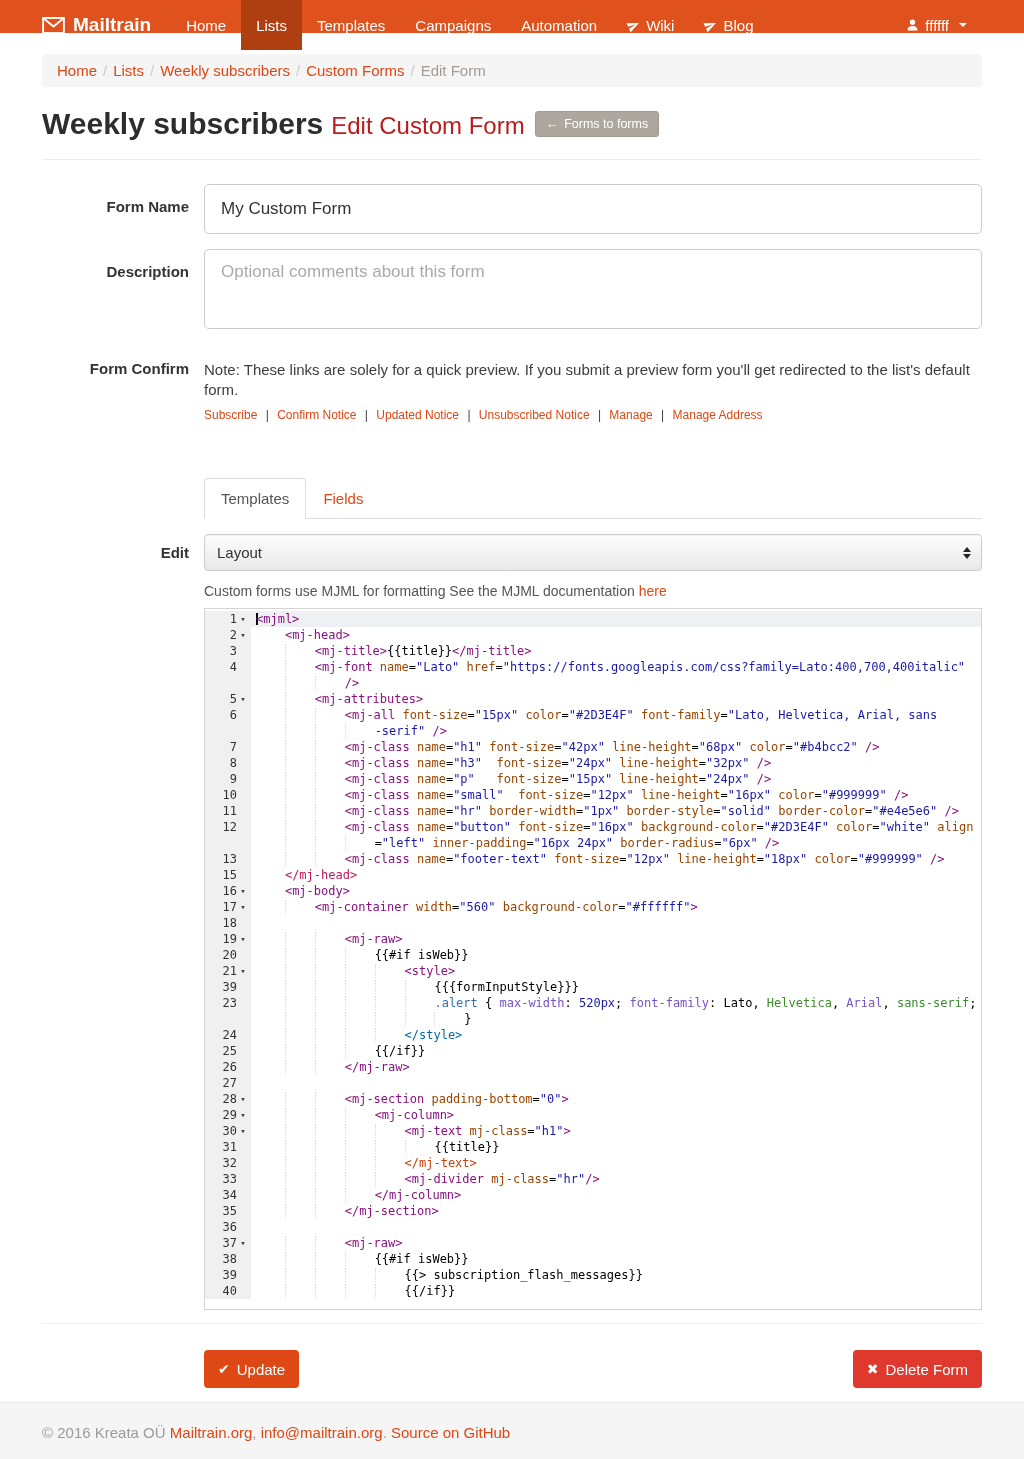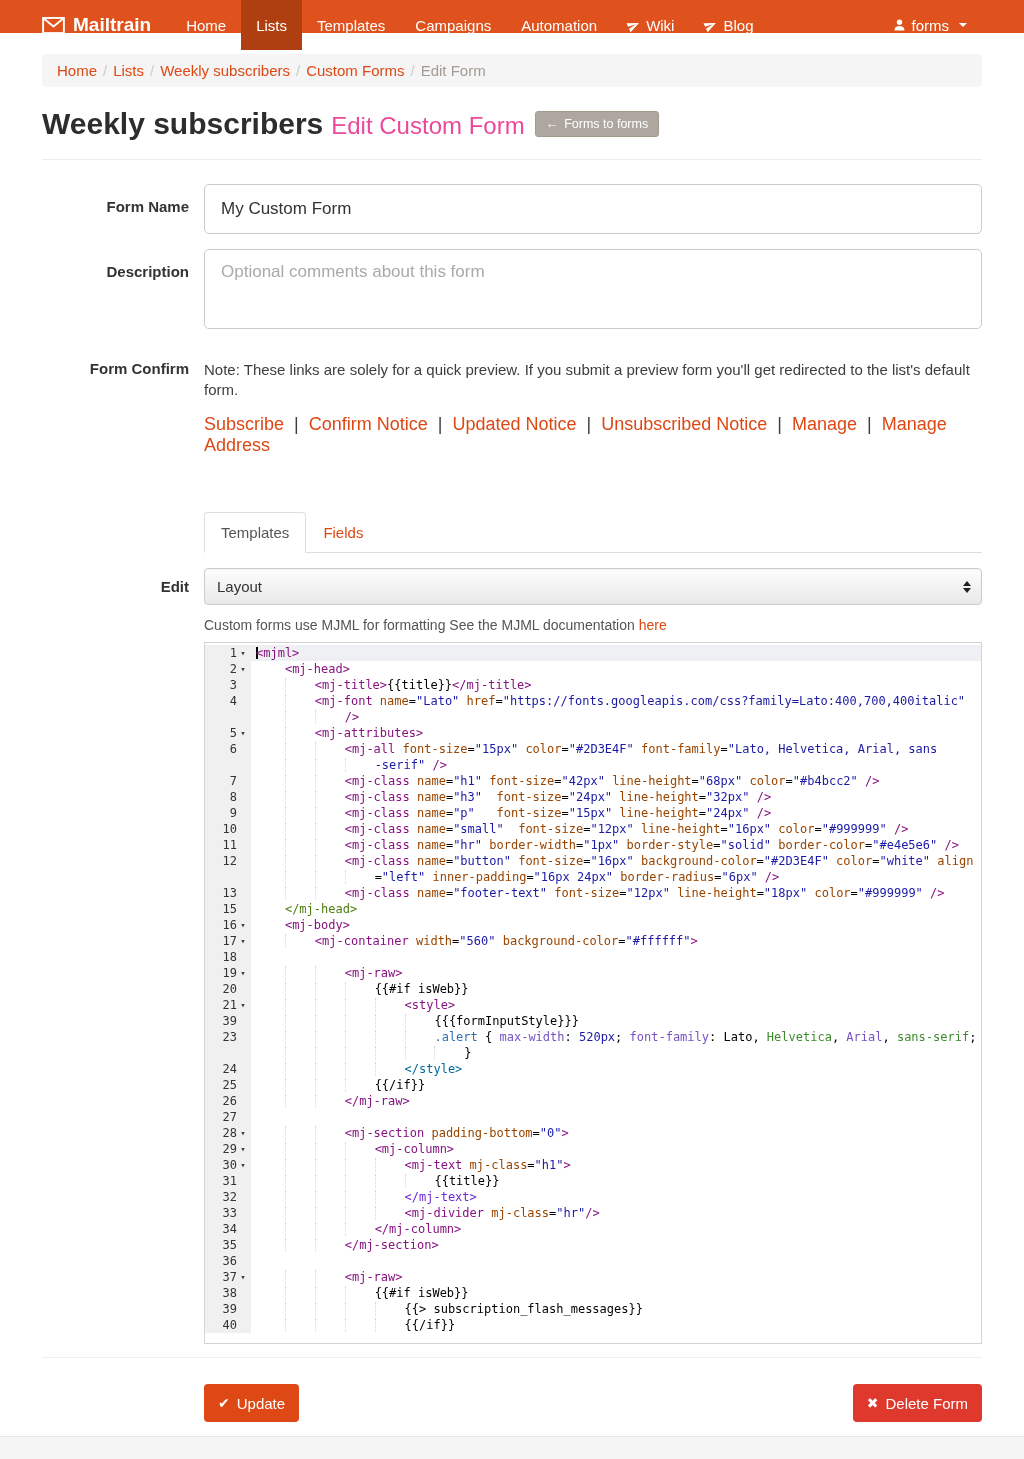--- a/index.html
+++ b/index.html
@@ -28,40 +28,40 @@
 
   
   .breadcrumb{margin-top:21px;background:var(--panel-bg);border-radius:4px;
               padding:8px 15px;font-size:15px;}
   .bc-link{color:var(--link);cursor:pointer;}
   .bc-sep{color:#ccc;padding:0 6px;}
   .bc-current{color:#a39b93;}
 
   
   h2.page-title{margin:20px 0 10px;font-size:30px;font-weight:bold;color:#2d2d2d;}
-  .subtitle{font-weight:normal;font-size:24px;color:#ec4899;margin-left:8px;}
+  .subtitle{font-weight:normal;font-size:24px;color:#b91c1c;margin-left:8px;}
   .back-btn{display:inline-flex;align-items:center;gap:6px;background:var(--btn-back);
             color:#fff;font-size:12.5px;font-weight:normal;padding:5px 10px;border-radius:3px;
             vertical-align:6px;margin-left:10px;cursor:pointer;border:1px solid #a39b8f;}
   hr.sep{border:0;border-top:1px solid #eee;margin:18px 0 24px;}
 
   
   .form-row{display:flex;margin-bottom:15px;}
   .form-label{width:162px;flex:none;text-align:right;padding:14px 15px 0 0;
               font-weight:bold;font-size:15px;color:#333;}
   .form-label.tight{padding-top:10px;}
   .form-field{width:778px;flex:none;}
   input.form-control,textarea.form-control{width:100%;border:1px solid #ccc;border-radius:5px;
       padding:12px 16px;font-size:17px;color:#333;font-family:"Liberation Sans",sans-serif;
       outline:none;}
   input.form-control{height:50px;}
   textarea.form-control{height:80px;resize:none;}
   ::placeholder{color:#aaa;opacity:1;}
   .note-text{font-size:15px;color:#3d3d3d;padding-top:13px;line-height:1.3;}
-  .preview-links{margin-top:15px;font-size:18px;}
+  .preview-links{margin-top:9px;font-size:12px;}
   a.link{color:var(--link);text-decoration:none;cursor:pointer;}
   .pl-sep{color:#3d3d3d;padding:0 5px;}
 
   
   .tabs-row{margin-top:56px;margin-bottom:0;}
   .tabs{display:flex;border-bottom:1px solid #ddd;}
   .tab{padding:11px 16px;font-size:15px;margin-bottom:-1px;cursor:pointer;border:1px solid transparent;}
   .tab.active{background:#fff;border-color:#ddd;border-bottom-color:#fff;
               border-radius:4px 4px 0 0;color:#555;}
   .tab.inactive{color:var(--link);}
@@ -156,21 +156,21 @@
           <span>Blog</span>
         </div>
       </div>
     <div class="nav-right">
       <div class="nav-item">
         <span class="icon">
             <svg width="13" height="14" viewBox="0 0 24 24" fill="#fff">
               <path d="M12 2a5 5 0 1 1 0 10 5 5 0 0 1 0-10zm0 12c5 0 9 2.6 9 6v2H3v-2c0-3.4 4-6 9-6z"></path>
             </svg>
           </span>
-        <span>forms</span>
+        <span>ffffff</span>
         <span class="caret"></span>
       </div>
     </div>
   </div>
 </div>
 
 <div class="container">
 
   <div class="breadcrumb"><span class="bc-link">Home</span><span class="bc-sep">/</span><span class="bc-link">Lists</span><span class="bc-sep">/</span><span class="bc-link">Weekly subscribers</span><span class="bc-sep">/</span><span class="bc-link">Custom Forms</span><span class="bc-sep">/</span><span class="bc-current">Edit Form</span></div>
 
@@ -239,39 +239,39 @@
           <div class="code-row"><div class="gutter"><span class="lnum">6</span><span class="fold"></span></div><div class="code"><span>    </span><span class="ig">    </span><span class="ig">    </span><span style="color: rgb(136, 18, 128);">&lt;mj-all</span><span style="color: rgb(0, 0, 0);"> </span><span style="color: rgb(153, 69, 0);">font-size</span><span style="color: rgb(0, 0, 0);">=</span><span style="color: rgb(26, 26, 166);">"15px"</span><span style="color: rgb(0, 0, 0);"> </span><span style="color: rgb(153, 69, 0);">color</span><span style="color: rgb(0, 0, 0);">=</span><span style="color: rgb(26, 26, 166);">"#2D3E4F"</span><span style="color: rgb(0, 0, 0);"> </span><span style="color: rgb(153, 69, 0);">font-family</span><span style="color: rgb(0, 0, 0);">=</span><span style="color: rgb(26, 26, 166);">"Lato, Helvetica, Arial, sans</span></div></div>
           <div class="code-row"><div class="gutter"><span class="lnum"></span><span class="fold"></span></div><div class="code"><span>    </span><span class="ig">    </span><span class="ig">    </span><span class="ig">    </span><span style="color: rgb(26, 26, 166);">-serif"</span><span style="color: rgb(0, 0, 0);"> </span><span style="color: rgb(136, 18, 128);">/&gt;</span></div></div>
           <div class="code-row"><div class="gutter"><span class="lnum">7</span><span class="fold"></span></div><div class="code"><span>    </span><span class="ig">    </span><span class="ig">    </span><span style="color: rgb(136, 18, 128);">&lt;mj-class</span><span style="color: rgb(0, 0, 0);"> </span><span style="color: rgb(153, 69, 0);">name</span><span style="color: rgb(0, 0, 0);">=</span><span style="color: rgb(26, 26, 166);">"h1"</span><span style="color: rgb(0, 0, 0);"> </span><span style="color: rgb(153, 69, 0);">font-size</span><span style="color: rgb(0, 0, 0);">=</span><span style="color: rgb(26, 26, 166);">"42px"</span><span style="color: rgb(0, 0, 0);"> </span><span style="color: rgb(153, 69, 0);">line-height</span><span style="color: rgb(0, 0, 0);">=</span><span style="color: rgb(26, 26, 166);">"68px"</span><span style="color: rgb(0, 0, 0);"> </span><span style="color: rgb(153, 69, 0);">color</span><span style="color: rgb(0, 0, 0);">=</span><span style="color: rgb(26, 26, 166);">"#b4bcc2"</span><span style="color: rgb(0, 0, 0);"> </span><span style="color: rgb(136, 18, 128);">/&gt;</span></div></div>
           <div class="code-row"><div class="gutter"><span class="lnum">8</span><span class="fold"></span></div><div class="code"><span>    </span><span class="ig">    </span><span class="ig">    </span><span style="color: rgb(136, 18, 128);">&lt;mj-class</span><span style="color: rgb(0, 0, 0);"> </span><span style="color: rgb(153, 69, 0);">name</span><span style="color: rgb(0, 0, 0);">=</span><span style="color: rgb(26, 26, 166);">"h3"</span><span style="color: rgb(0, 0, 0);">  </span><span style="color: rgb(153, 69, 0);">font-size</span><span style="color: rgb(0, 0, 0);">=</span><span style="color: rgb(26, 26, 166);">"24px"</span><span style="color: rgb(0, 0, 0);"> </span><span style="color: rgb(153, 69, 0);">line-height</span><span style="color: rgb(0, 0, 0);">=</span><span style="color: rgb(26, 26, 166);">"32px"</span><span style="color: rgb(0, 0, 0);"> </span><span style="color: rgb(136, 18, 128);">/&gt;</span></div></div>
           <div class="code-row"><div class="gutter"><span class="lnum">9</span><span class="fold"></span></div><div class="code"><span>    </span><span class="ig">    </span><span class="ig">    </span><span style="color: rgb(136, 18, 128);">&lt;mj-class</span><span style="color: rgb(0, 0, 0);"> </span><span style="color: rgb(153, 69, 0);">name</span><span style="color: rgb(0, 0, 0);">=</span><span style="color: rgb(26, 26, 166);">"p"</span><span style="color: rgb(0, 0, 0);">   </span><span style="color: rgb(153, 69, 0);">font-size</span><span style="color: rgb(0, 0, 0);">=</span><span style="color: rgb(26, 26, 166);">"15px"</span><span style="color: rgb(0, 0, 0);"> </span><span style="color: rgb(153, 69, 0);">line-height</span><span style="color: rgb(0, 0, 0);">=</span><span style="color: rgb(26, 26, 166);">"24px"</span><span style="color: rgb(0, 0, 0);"> </span><span style="color: rgb(136, 18, 128);">/&gt;</span></div></div>
           <div class="code-row"><div class="gutter"><span class="lnum">10</span><span class="fold"></span></div><div class="code"><span>    </span><span class="ig">    </span><span class="ig">    </span><span style="color: rgb(136, 18, 128);">&lt;mj-class</span><span style="color: rgb(0, 0, 0);"> </span><span style="color: rgb(153, 69, 0);">name</span><span style="color: rgb(0, 0, 0);">=</span><span style="color: rgb(26, 26, 166);">"small"</span><span style="color: rgb(0, 0, 0);">  </span><span style="color: rgb(153, 69, 0);">font-size</span><span style="color: rgb(0, 0, 0);">=</span><span style="color: rgb(26, 26, 166);">"12px"</span><span style="color: rgb(0, 0, 0);"> </span><span style="color: rgb(153, 69, 0);">line-height</span><span style="color: rgb(0, 0, 0);">=</span><span style="color: rgb(26, 26, 166);">"16px"</span><span style="color: rgb(0, 0, 0);"> </span><span style="color: rgb(153, 69, 0);">color</span><span style="color: rgb(0, 0, 0);">=</span><span style="color: rgb(26, 26, 166);">"#999999"</span><span style="color: rgb(0, 0, 0);"> </span><span style="color: rgb(136, 18, 128);">/&gt;</span></div></div>
           <div class="code-row"><div class="gutter"><span class="lnum">11</span><span class="fold"></span></div><div class="code"><span>    </span><span class="ig">    </span><span class="ig">    </span><span style="color: rgb(136, 18, 128);">&lt;mj-class</span><span style="color: rgb(0, 0, 0);"> </span><span style="color: rgb(153, 69, 0);">name</span><span style="color: rgb(0, 0, 0);">=</span><span style="color: rgb(26, 26, 166);">"hr"</span><span style="color: rgb(0, 0, 0);"> </span><span style="color: rgb(153, 69, 0);">border-width</span><span style="color: rgb(0, 0, 0);">=</span><span style="color: rgb(26, 26, 166);">"1px"</span><span style="color: rgb(0, 0, 0);"> </span><span style="color: rgb(153, 69, 0);">border-style</span><span style="color: rgb(0, 0, 0);">=</span><span style="color: rgb(26, 26, 166);">"solid"</span><span style="color: rgb(0, 0, 0);"> </span><span style="color: rgb(153, 69, 0);">border-color</span><span style="color: rgb(0, 0, 0);">=</span><span style="color: rgb(26, 26, 166);">"#e4e5e6"</span><span style="color: rgb(0, 0, 0);"> </span><span style="color: rgb(136, 18, 128);">/&gt;</span></div></div>
           <div class="code-row"><div class="gutter"><span class="lnum">12</span><span class="fold"></span></div><div class="code"><span>    </span><span class="ig">    </span><span class="ig">    </span><span style="color: rgb(136, 18, 128);">&lt;mj-class</span><span style="color: rgb(0, 0, 0);"> </span><span style="color: rgb(153, 69, 0);">name</span><span style="color: rgb(0, 0, 0);">=</span><span style="color: rgb(26, 26, 166);">"button"</span><span style="color: rgb(0, 0, 0);"> </span><span style="color: rgb(153, 69, 0);">font-size</span><span style="color: rgb(0, 0, 0);">=</span><span style="color: rgb(26, 26, 166);">"16px"</span><span style="color: rgb(0, 0, 0);"> </span><span style="color: rgb(153, 69, 0);">background-color</span><span style="color: rgb(0, 0, 0);">=</span><span style="color: rgb(26, 26, 166);">"#2D3E4F"</span><span style="color: rgb(0, 0, 0);"> </span><span style="color: rgb(153, 69, 0);">color</span><span style="color: rgb(0, 0, 0);">=</span><span style="color: rgb(26, 26, 166);">"white"</span><span style="color: rgb(0, 0, 0);"> </span><span style="color: rgb(153, 69, 0);">align</span></div></div>
           <div class="code-row"><div class="gutter"><span class="lnum"></span><span class="fold"></span></div><div class="code"><span>    </span><span class="ig">    </span><span class="ig">    </span><span class="ig">    </span><span style="color: rgb(0, 0, 0);">=</span><span style="color: rgb(26, 26, 166);">"left"</span><span style="color: rgb(0, 0, 0);"> </span><span style="color: rgb(153, 69, 0);">inner-padding</span><span style="color: rgb(0, 0, 0);">=</span><span style="color: rgb(26, 26, 166);">"16px 24px"</span><span style="color: rgb(0, 0, 0);"> </span><span style="color: rgb(153, 69, 0);">border-radius</span><span style="color: rgb(0, 0, 0);">=</span><span style="color: rgb(26, 26, 166);">"6px"</span><span style="color: rgb(0, 0, 0);"> </span><span style="color: rgb(136, 18, 128);">/&gt;</span></div></div>
           <div class="code-row"><div class="gutter"><span class="lnum">13</span><span class="fold"></span></div><div class="code"><span>    </span><span class="ig">    </span><span class="ig">    </span><span style="color: rgb(136, 18, 128);">&lt;mj-class</span><span style="color: rgb(0, 0, 0);"> </span><span style="color: rgb(153, 69, 0);">name</span><span style="color: rgb(0, 0, 0);">=</span><span style="color: rgb(26, 26, 166);">"footer-text"</span><span style="color: rgb(0, 0, 0);"> </span><span style="color: rgb(153, 69, 0);">font-size</span><span style="color: rgb(0, 0, 0);">=</span><span style="color: rgb(26, 26, 166);">"12px"</span><span style="color: rgb(0, 0, 0);"> </span><span style="color: rgb(153, 69, 0);">line-height</span><span style="color: rgb(0, 0, 0);">=</span><span style="color: rgb(26, 26, 166);">"18px"</span><span style="color: rgb(0, 0, 0);"> </span><span style="color: rgb(153, 69, 0);">color</span><span style="color: rgb(0, 0, 0);">=</span><span style="color: rgb(26, 26, 166);">"#999999"</span><span style="color: rgb(0, 0, 0);"> </span><span style="color: rgb(136, 18, 128);">/&gt;</span></div></div>
-          <div class="code-row"><div class="gutter"><span class="lnum">15</span><span class="fold"></span></div><div class="code"><span>    </span><span style="color: #4d7c0f;">&lt;/mj-head&gt;</span></div></div>
+          <div class="code-row"><div class="gutter"><span class="lnum">15</span><span class="fold"></span></div><div class="code"><span>    </span><span style="color: #be185d;">&lt;/mj-head&gt;</span></div></div>
           <div class="code-row"><div class="gutter"><span class="lnum">16</span><span class="fold">▾</span></div><div class="code"><span>    </span><span style="color: rgb(136, 18, 128);">&lt;mj-body&gt;</span></div></div>
           <div class="code-row"><div class="gutter"><span class="lnum">17</span><span class="fold">▾</span></div><div class="code"><span>    </span><span class="ig">    </span><span style="color: rgb(136, 18, 128);">&lt;mj-container</span><span style="color: rgb(0, 0, 0);"> </span><span style="color: rgb(153, 69, 0);">width</span><span style="color: rgb(0, 0, 0);">=</span><span style="color: rgb(26, 26, 166);">"560"</span><span style="color: rgb(0, 0, 0);"> </span><span style="color: rgb(153, 69, 0);">background-color</span><span style="color: rgb(0, 0, 0);">=</span><span style="color: rgb(26, 26, 166);">"#ffffff"</span><span style="color: rgb(136, 18, 128);">&gt;</span></div></div>
           <div class="code-row"><div class="gutter"><span class="lnum">18</span><span class="fold"></span></div><div class="code"></div></div>
           <div class="code-row"><div class="gutter"><span class="lnum">19</span><span class="fold">▾</span></div><div class="code"><span>    </span><span class="ig">    </span><span class="ig">    </span><span style="color: rgb(136, 18, 128);">&lt;mj-raw&gt;</span></div></div>
           <div class="code-row"><div class="gutter"><span class="lnum">20</span><span class="fold"></span></div><div class="code"><span>    </span><span class="ig">    </span><span class="ig">    </span><span class="ig">    </span><span style="color: rgb(0, 0, 0);">{{#if isWeb}}</span></div></div>
           <div class="code-row"><div class="gutter"><span class="lnum">21</span><span class="fold">▾</span></div><div class="code"><span>    </span><span class="ig">    </span><span class="ig">    </span><span class="ig">    </span><span class="ig">    </span><span style="color: rgb(136, 18, 128);">&lt;style&gt;</span></div></div>
           <div class="code-row"><div class="gutter"><span class="lnum">39</span><span class="fold"></span></div><div class="code"><span>    </span><span class="ig">    </span><span class="ig">    </span><span class="ig">    </span><span class="ig">    </span><span class="ig">    </span><span style="color: rgb(0, 0, 0);">{{{formInputStyle}}}</span></div></div>
           <div class="code-row"><div class="gutter"><span class="lnum">23</span><span class="fold"></span></div><div class="code"><span>    </span><span class="ig">    </span><span class="ig">    </span><span class="ig">    </span><span class="ig">    </span><span class="ig">    </span><span style="color: rgb(47, 111, 183);">.alert</span><span style="color: rgb(0, 0, 0);"> { </span><span style="color: rgb(118, 83, 193);">max-width</span><span style="color: rgb(0, 0, 0);">: </span><span style="color: rgb(26, 26, 166);">520px</span><span style="color: rgb(0, 0, 0);">; </span><span style="color: rgb(118, 83, 193);">font-family</span><span style="color: rgb(0, 0, 0);">: </span><span style="color: rgb(0, 0, 0);">Lato</span><span style="color: rgb(0, 0, 0);">, </span><span style="color: rgb(62, 139, 47);">Helvetica</span><span style="color: rgb(0, 0, 0);">, </span><span style="color: rgb(118, 83, 193);">Arial</span><span style="color: rgb(0, 0, 0);">, </span><span style="color: rgb(62, 139, 47);">sans-serif</span><span style="color: rgb(0, 0, 0);">;</span></div></div>
           <div class="code-row"><div class="gutter"><span class="lnum"></span><span class="fold"></span></div><div class="code"><span>    </span><span class="ig">    </span><span class="ig">    </span><span class="ig">    </span><span class="ig">    </span><span class="ig">    </span><span class="ig">    </span><span style="color: rgb(0, 0, 0);">}</span></div></div>
           <div class="code-row"><div class="gutter"><span class="lnum">24</span><span class="fold"></span></div><div class="code"><span>    </span><span class="ig">    </span><span class="ig">    </span><span class="ig">    </span><span class="ig">    </span><span style="color: #0369a1;">&lt;/style&gt;</span></div></div>
           <div class="code-row"><div class="gutter"><span class="lnum">25</span><span class="fold"></span></div><div class="code"><span>    </span><span class="ig">    </span><span class="ig">    </span><span class="ig">    </span><span style="color: rgb(0, 0, 0);">{{/if}}</span></div></div>
           <div class="code-row"><div class="gutter"><span class="lnum">26</span><span class="fold"></span></div><div class="code"><span>    </span><span class="ig">    </span><span class="ig">    </span><span style="color: rgb(136, 18, 128);">&lt;/mj-raw&gt;</span></div></div>
           <div class="code-row"><div class="gutter"><span class="lnum">27</span><span class="fold"></span></div><div class="code"></div></div>
           <div class="code-row"><div class="gutter"><span class="lnum">28</span><span class="fold">▾</span></div><div class="code"><span>    </span><span class="ig">    </span><span class="ig">    </span><span style="color: rgb(136, 18, 128);">&lt;mj-section</span><span style="color: rgb(0, 0, 0);"> </span><span style="color: rgb(153, 69, 0);">padding-bottom</span><span style="color: rgb(0, 0, 0);">=</span><span style="color: rgb(26, 26, 166);">"0"</span><span style="color: rgb(136, 18, 128);">&gt;</span></div></div>
           <div class="code-row"><div class="gutter"><span class="lnum">29</span><span class="fold">▾</span></div><div class="code"><span>    </span><span class="ig">    </span><span class="ig">    </span><span class="ig">    </span><span style="color: rgb(136, 18, 128);">&lt;mj-column&gt;</span></div></div>
           <div class="code-row"><div class="gutter"><span class="lnum">30</span><span class="fold">▾</span></div><div class="code"><span>    </span><span class="ig">    </span><span class="ig">    </span><span class="ig">    </span><span class="ig">    </span><span style="color: rgb(136, 18, 128);">&lt;mj-text</span><span style="color: rgb(0, 0, 0);"> </span><span style="color: rgb(153, 69, 0);">mj-class</span><span style="color: rgb(0, 0, 0);">=</span><span style="color: rgb(26, 26, 166);">"h1"</span><span style="color: rgb(136, 18, 128);">&gt;</span></div></div>
           <div class="code-row"><div class="gutter"><span class="lnum">31</span><span class="fold"></span></div><div class="code"><span>    </span><span class="ig">    </span><span class="ig">    </span><span class="ig">    </span><span class="ig">    </span><span class="ig">    </span><span style="color: rgb(0, 0, 0);">{{title}}</span></div></div>
-          <div class="code-row"><div class="gutter"><span class="lnum">32</span><span class="fold"></span></div><div class="code"><span>    </span><span class="ig">    </span><span class="ig">    </span><span class="ig">    </span><span class="ig">    </span><span style="color: #6d28d9; text-align: right;">&lt;/mj-text&gt;</span></div></div>
+          <div class="code-row"><div class="gutter"><span class="lnum">32</span><span class="fold"></span></div><div class="code"><span>    </span><span class="ig">    </span><span class="ig">    </span><span class="ig">    </span><span class="ig">    </span><span style="color: #c2410c; text-align: right;">&lt;/mj-text&gt;</span></div></div>
           <div class="code-row"><div class="gutter"><span class="lnum">33</span><span class="fold"></span></div><div class="code"><span>    </span><span class="ig">    </span><span class="ig">    </span><span class="ig">    </span><span class="ig">    </span><span style="color: rgb(136, 18, 128);">&lt;mj-divider</span><span style="color: rgb(0, 0, 0);"> </span><span style="color: rgb(153, 69, 0);">mj-class</span><span style="color: rgb(0, 0, 0);">=</span><span style="color: rgb(26, 26, 166);">"hr"</span><span style="color: rgb(136, 18, 128);">/&gt;</span></div></div>
           <div class="code-row"><div class="gutter"><span class="lnum">34</span><span class="fold"></span></div><div class="code"><span>    </span><span class="ig">    </span><span class="ig">    </span><span class="ig">    </span><span style="color: rgb(136, 18, 128);">&lt;/mj-column&gt;</span></div></div>
           <div class="code-row"><div class="gutter"><span class="lnum">35</span><span class="fold"></span></div><div class="code"><span>    </span><span class="ig">    </span><span class="ig">    </span><span style="color: rgb(136, 18, 128);">&lt;/mj-section&gt;</span></div></div>
           <div class="code-row"><div class="gutter"><span class="lnum">36</span><span class="fold"></span></div><div class="code"></div></div>
           <div class="code-row"><div class="gutter"><span class="lnum">37</span><span class="fold">▾</span></div><div class="code"><span>    </span><span class="ig">    </span><span class="ig">    </span><span style="color: rgb(136, 18, 128);">&lt;mj-raw&gt;</span></div></div>
           <div class="code-row"><div class="gutter"><span class="lnum">38</span><span class="fold"></span></div><div class="code"><span>    </span><span class="ig">    </span><span class="ig">    </span><span class="ig">    </span><span style="color: rgb(0, 0, 0);">{{#if isWeb}}</span></div></div>
           <div class="code-row"><div class="gutter"><span class="lnum">39</span><span class="fold"></span></div><div class="code"><span>    </span><span class="ig">    </span><span class="ig">    </span><span class="ig">    </span><span class="ig">    </span><span style="color: rgb(0, 0, 0);">{{&gt; subscription_flash_messages}}</span></div></div>
           <div class="code-row"><div class="gutter"><span class="lnum">40</span><span class="fold"></span></div><div class="code"><span>    </span><span class="ig">    </span><span class="ig">    </span><span class="ig">    </span><span class="ig">    </span><span style="color: rgb(0, 0, 0);">{{/if}}</span></div></div>
         </div>
     </div>

